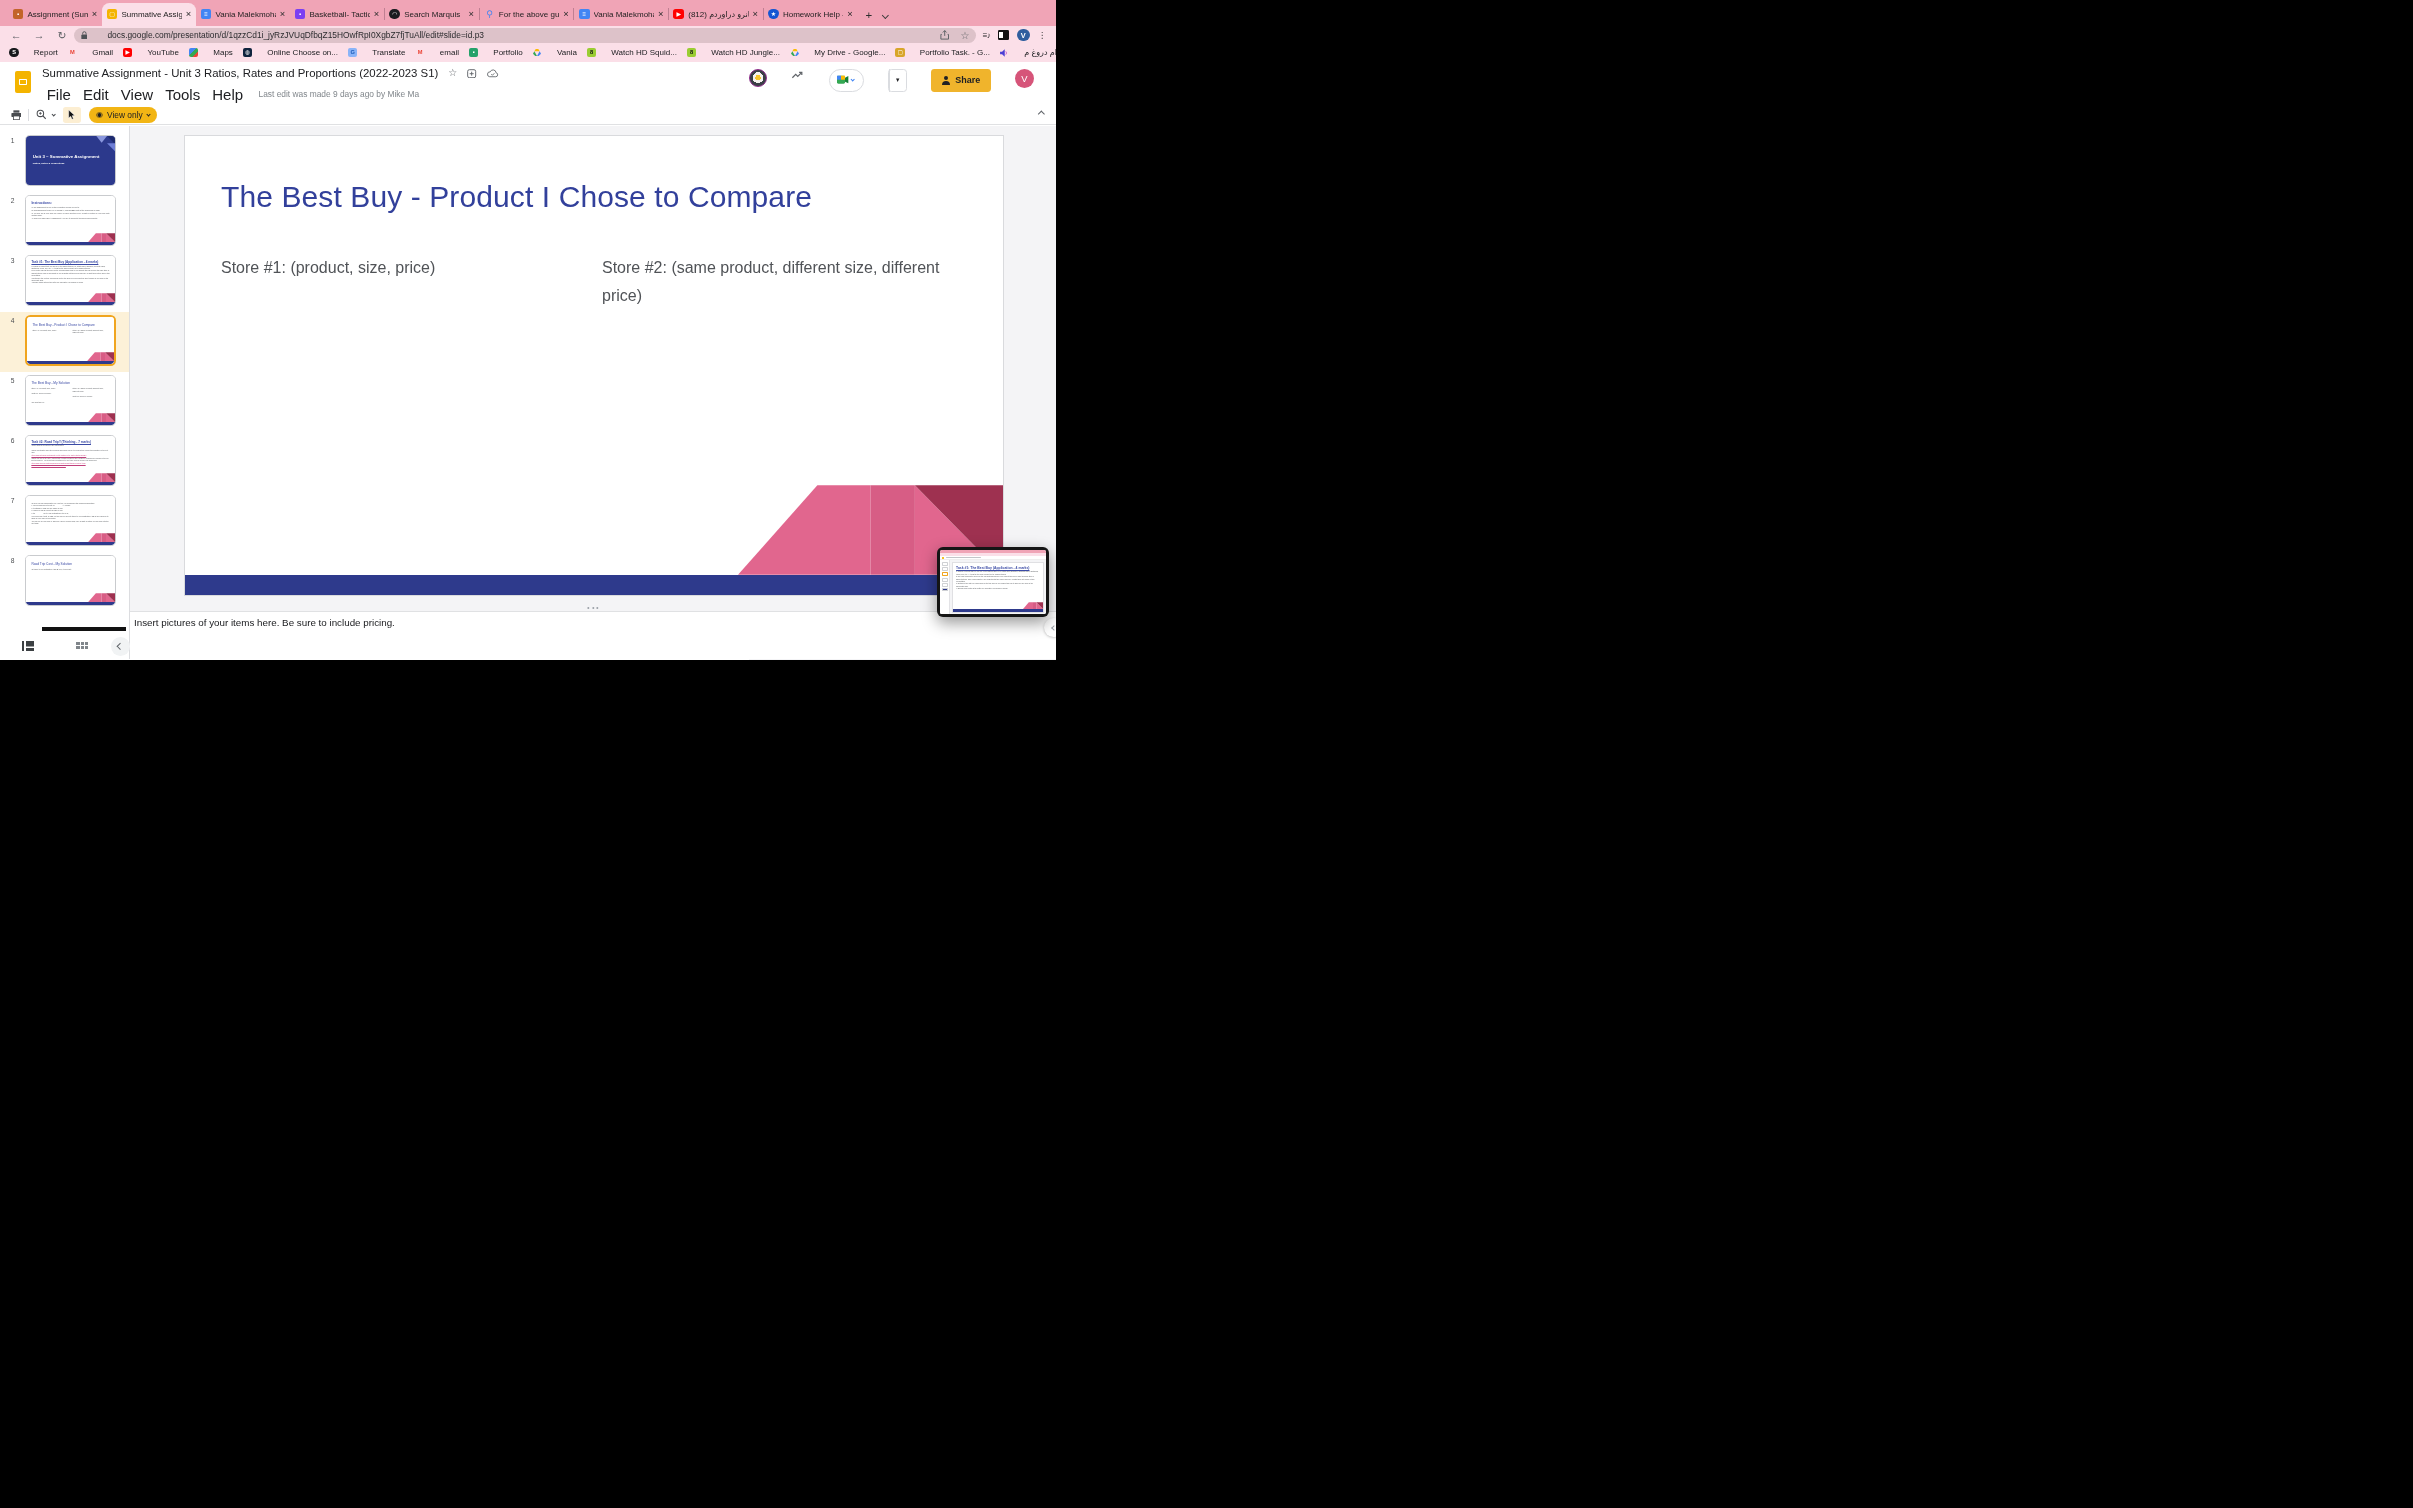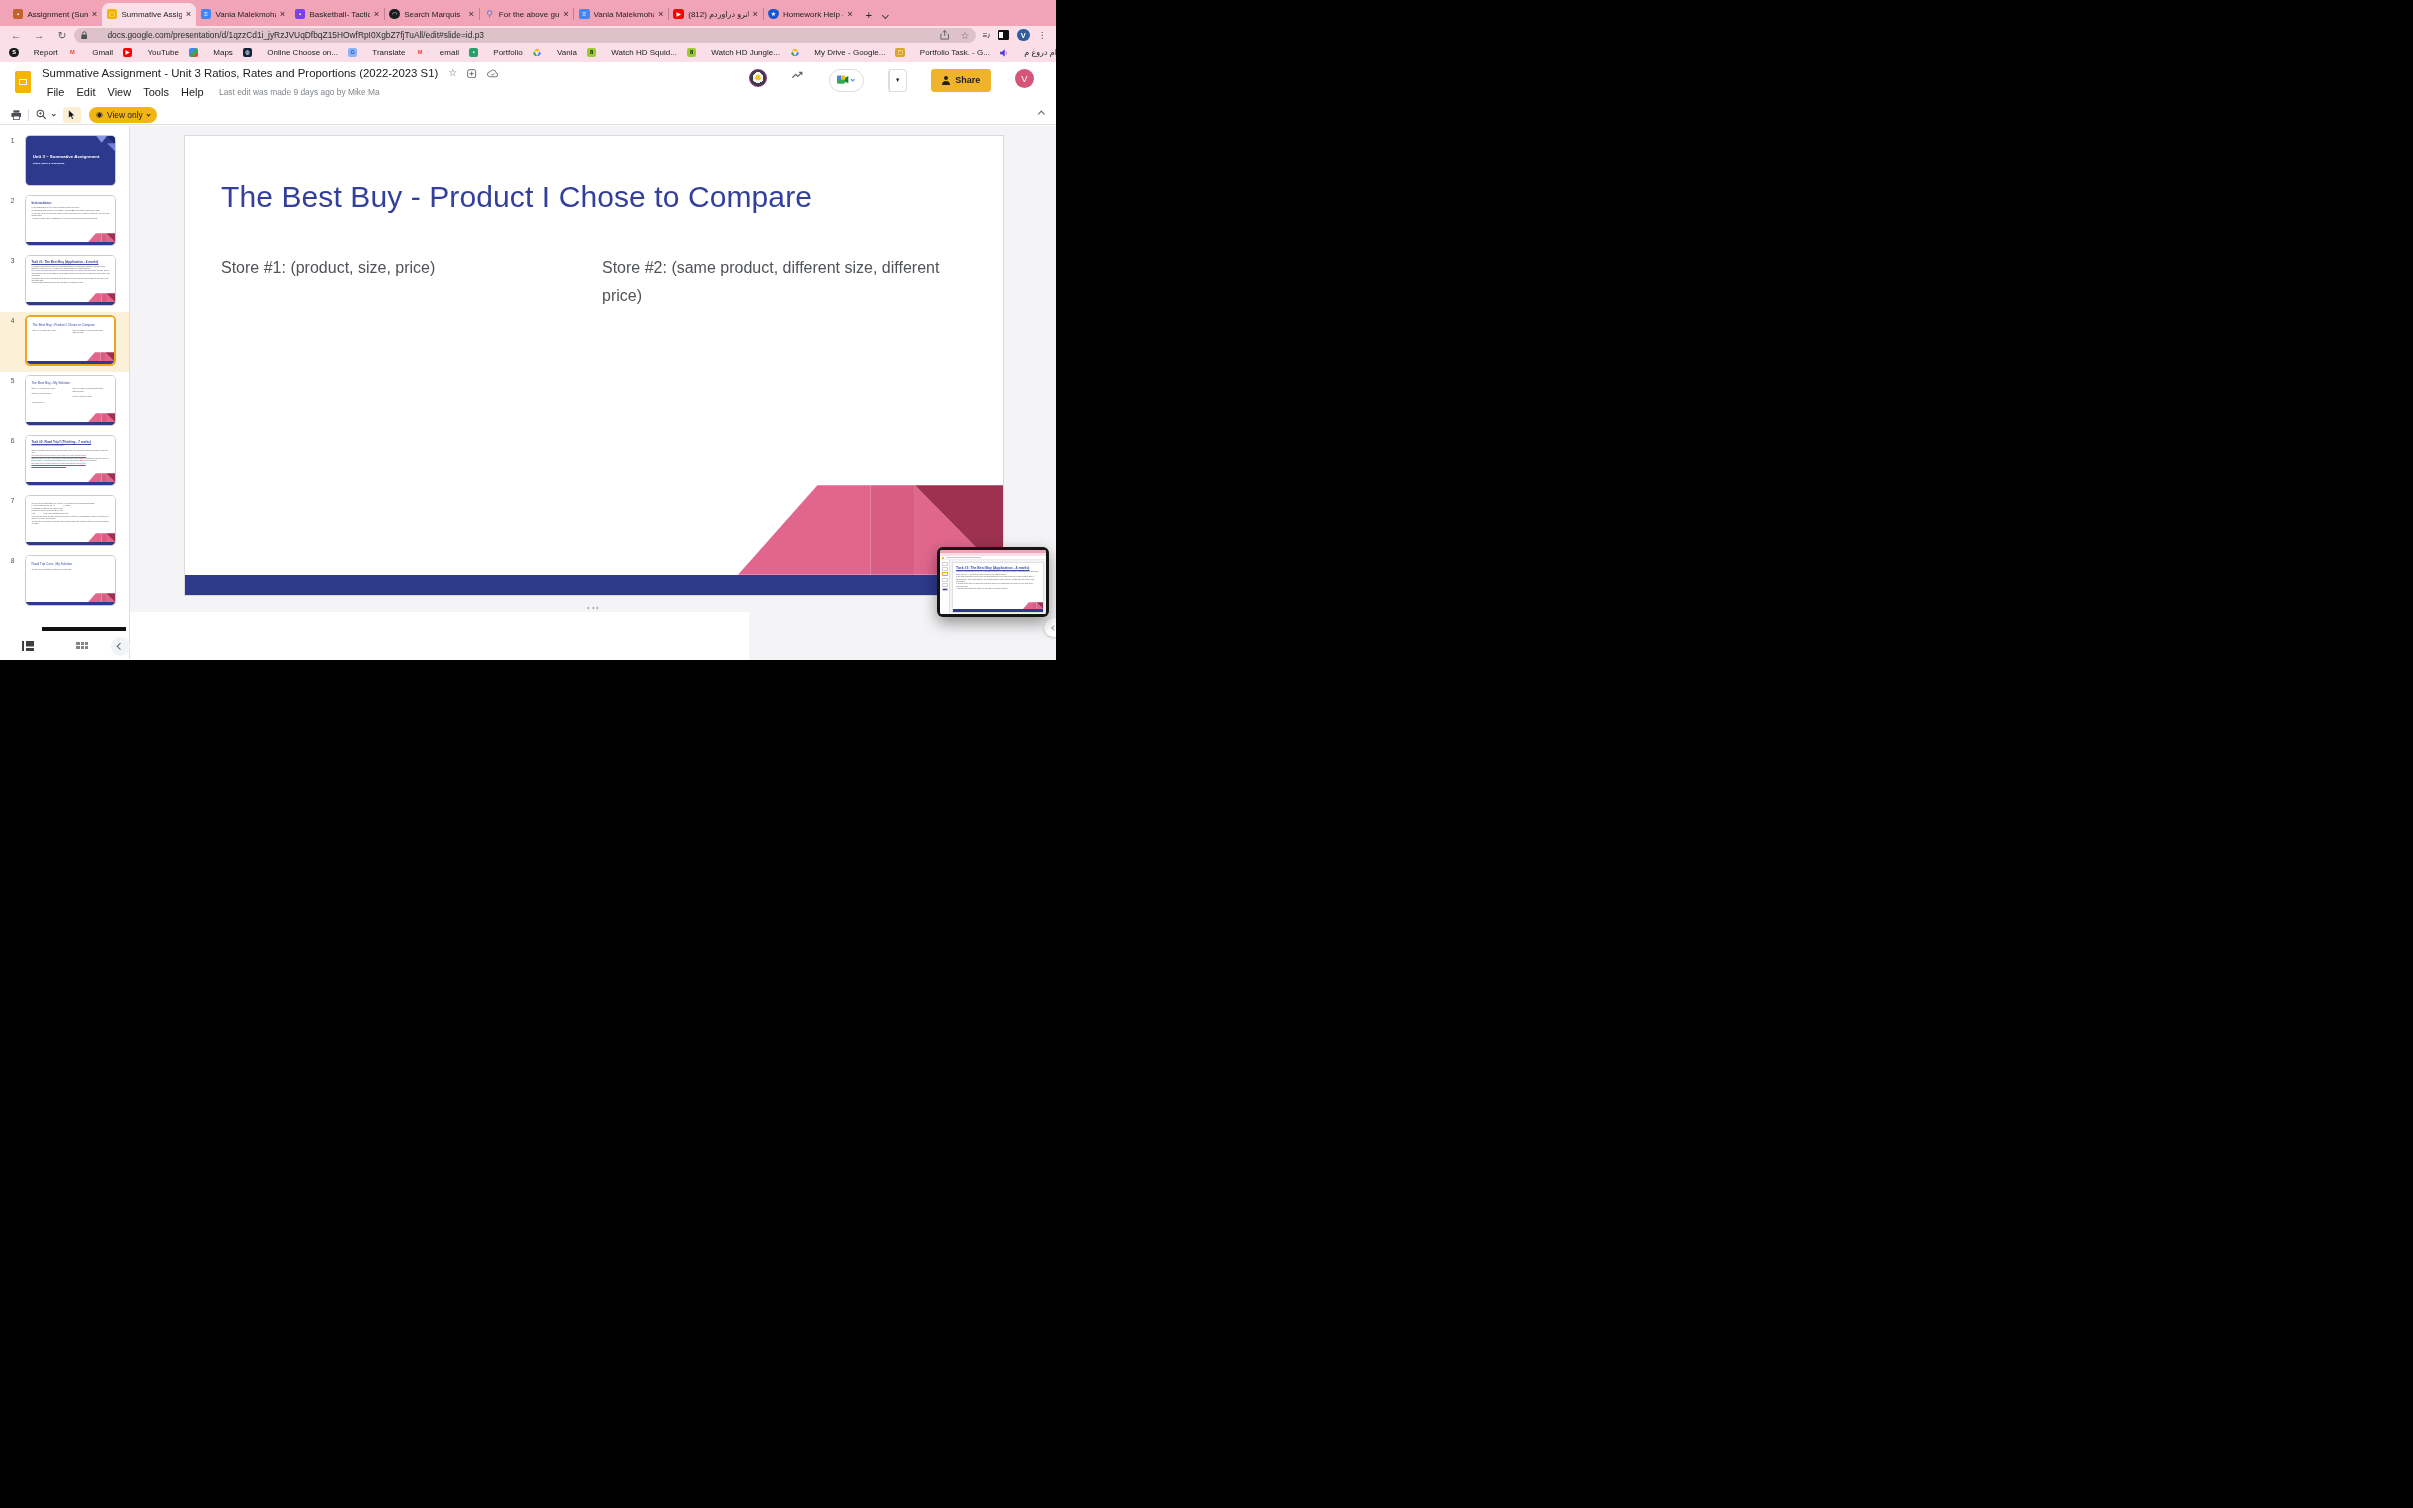--- a/index.html
+++ b/index.html
@@ -48,21 +48,21 @@
 
   
   .appheader{position:absolute;left:0;top:62px;width:1056px;height:43px;background:#fff;}
   .slides-logo{position:absolute;left:15px;top:9.4px;width:16px;height:21.5px;background:#f4b400;
     border-radius:2px;display:flex;align-items:center;justify-content:center;}
   .slides-logo i{display:block;width:7.4px;height:5.4px;border:1.6px solid #fff;border-radius:0.7px;}
   .doctitle-row{position:absolute;left:42px;top:5.4px;display:flex;align-items:center;gap:10px;}
   .doctitle{font-size:11.4px;color:#202124;}
   .hic{color:#5f6368;font-size:10px;line-height:1;}
   .menurow{position:absolute;left:42px;top:21.5px;display:flex;align-items:center;gap:2.7px;}
-  .menu{font-size:11px;color:#202124;padding:2px 4.7px;border-radius:2.7px;}
+  .menu{font-size:15px;color:#202124;padding:2px 4.7px;border-radius:2.7px;}
   .lastedit{font-size:8.4px;color:#80868b;margin-left:8px;}
   .hdr-right{position:absolute;right:22px;top:6.7px;height:30px;display:flex;gap:24px;}
   .egg-badge{width:18px;height:18px;border-radius:50%;border:1.3px solid #8a2c87;background:
     radial-gradient(circle at 50% 48%, #f7c52d 0 2.7px, #f4f2ee 2.7px 5.4px, #3a3f46 5.4px);}
   .meet-pill{width:35px;height:23px;border:0.7px solid #dadce0;border-radius:11.4px;display:flex;
     align-items:center;justify-content:center;gap:2px;}
   .btn-slideshow{height:23px;border:0.7px solid #dadce0;border-radius:3.4px;background:#fff;
     display:flex;align-items:center;}
   .btn-slideshow .main{display:flex;align-items:center;gap:5.4px;padding:0 8px;font-size:9px;color:#202124;}
   .present-ic{width:9.4px;height:11.4px;border:1.3px solid #202124;border-radius:2px;display:flex;
@@ -603,20 +603,23 @@
         <div class="bigbar"></div>
       </div>
       <div class="drag-dots">
           <i></i>
           <i></i>
           <i></i>
         </div>
     </div>
   </div>
 
+  <div class="notesrow">
+    <div class="notes-text">Insert pictures of your items here.  Be sure to include pricing.</div>
+  </div>
 
   <div class="bottomleft">
     <div class="blackbar"></div>
     <div class="viewics">
       <span class="ic-filmstrip"></span>
       <span class="ic-grid">
           <i></i>
           <i></i>
           <i></i>
           <i></i>

